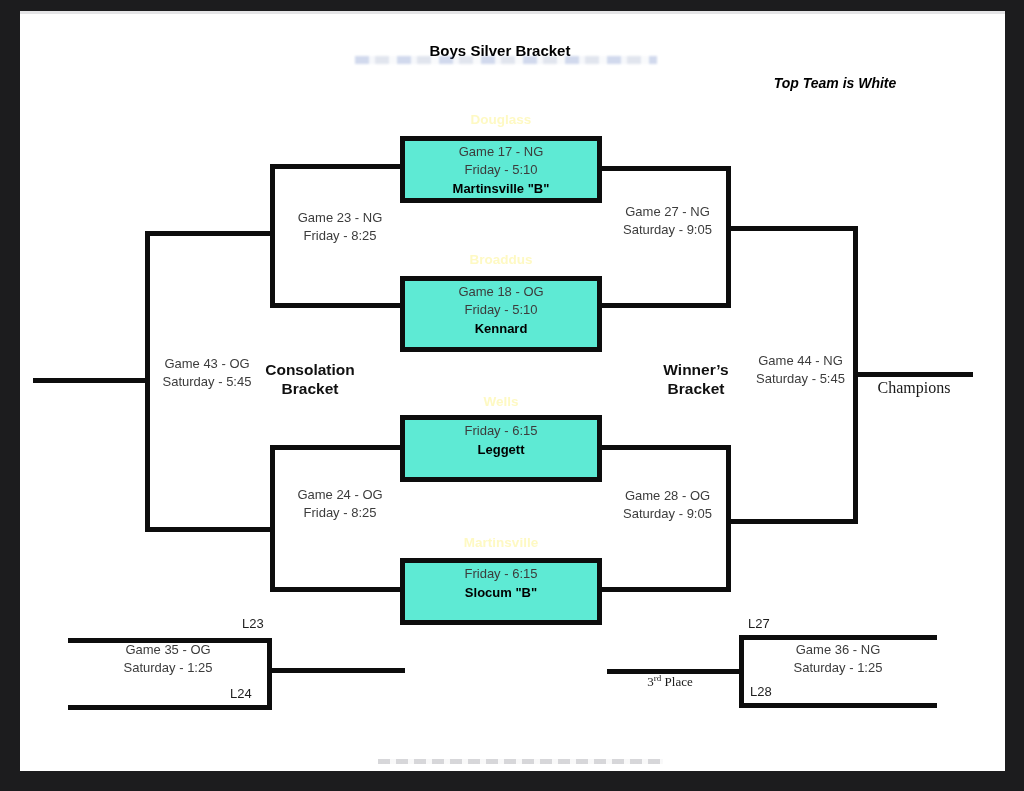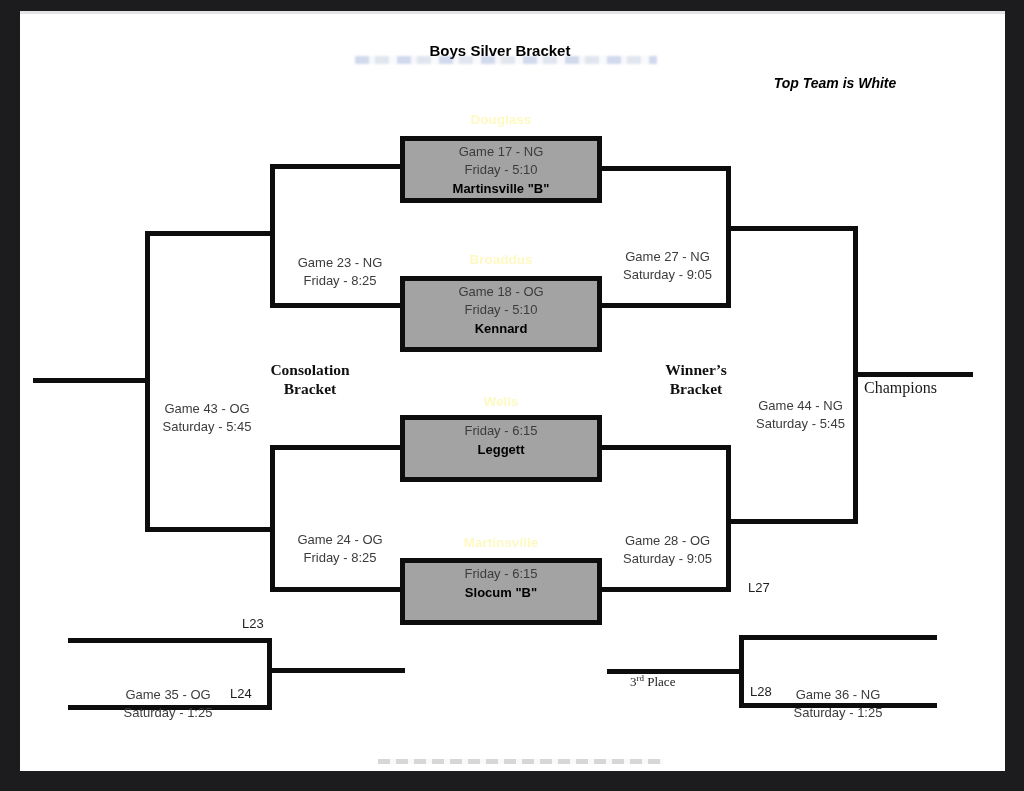--- a/index.html
+++ b/index.html
@@ -14,37 +14,37 @@
     position:absolute;left:20px;top:11px;width:985px;height:760px;
     background:#ffffff;
   }
   #page-top-edge{
     position:absolute;left:20px;top:11px;width:985px;height:3px;
     background:#e4e4e6;
   }
   .line{position:absolute;background:#0d0d0d;}
   .gamebox{
     position:absolute;left:400px;width:202px;box-sizing:border-box;
-    border:5px solid #0d0d0d;background:#a3a3a3;text-align:center;
+    border:5px solid #0d0d0d;background:#5eead4;text-align:center;
     padding-top:2px;
   }
   .box-info{font-size:13px;line-height:18px;color:#3c3c3c;}
   .box-team{font-size:13px;line-height:19px;color:#000;font-weight:700;}
   .team-label{
     position:absolute;left:400px;width:202px;text-align:center;
     font-size:13.5px;font-weight:700;color:#fef9c3;
   }
-  .conn-label{position:absolute;text-align:center;font-size:13px;line-height:18px;color:#3c3c3c;margin-top:45px;}
+  .conn-label{position:absolute;text-align:center;font-size:13px;line-height:18px;color:#3c3c3c;}
   .serif-label{
     position:absolute;text-align:center;
-    font-family:Liberation Serif, serif;font-weight:700;
+    font-family:Liberation Sans, sans-serif;font-weight:700;
     font-size:15.5px;line-height:19px;color:#101010;
   }
   .serif-plain{
-    position:absolute;
+    position:absolute;text-align:center;
     font-family:"Liberation Serif", serif;
     font-size:16px;color:#1a1a1a;
   }
   .slot-label{position:absolute;font-size:13px;color:#1e1e1e;}
   .page-title{
     position:absolute;left:340px;top:42px;width:320px;text-align:center;
     font-size:15px;font-weight:700;color:#000;
   }
   .page-note{
     position:absolute;left:760px;top:75px;width:150px;text-align:center;
@@ -165,21 +165,21 @@
   <div class="slot-label" style="left:230px;top:686px">L24</div>
   <div class="conn-label" style="left:93px;top:641px;width:150px">
     <div>Game 35 - OG</div>
     <div>Saturday - 1:25</div>
   </div>
 
   <div class="line" style="left:739px;top:635px;width:198px;height:5px"></div>
   <div class="line" style="left:739px;top:703px;width:198px;height:5px"></div>
   <div class="line" style="left:739px;top:635px;width:5px;height:73px"></div>
   <div class="line" style="left:607px;top:669px;width:137px;height:5px"></div>
-  <div class="slot-label" style="left:748px;top:580px">L27</div>
+  <div class="slot-label" style="left:748px;top:616px">L27</div>
   <div class="slot-label" style="left:750px;top:684px">L28</div>
   <div class="conn-label" style="left:763px;top:641px;width:150px">
     <div>Game 36 - NG</div>
     <div>Saturday - 1:25</div>
   </div>
   <div class="serif-plain third-place" style="left:630px;top:673px;width:80px;font-size:13px"><span>3</span><sup>rd</sup><span> Place</span></div>
 
   <div class="smudge-bottom"></div>
 </div>
 

